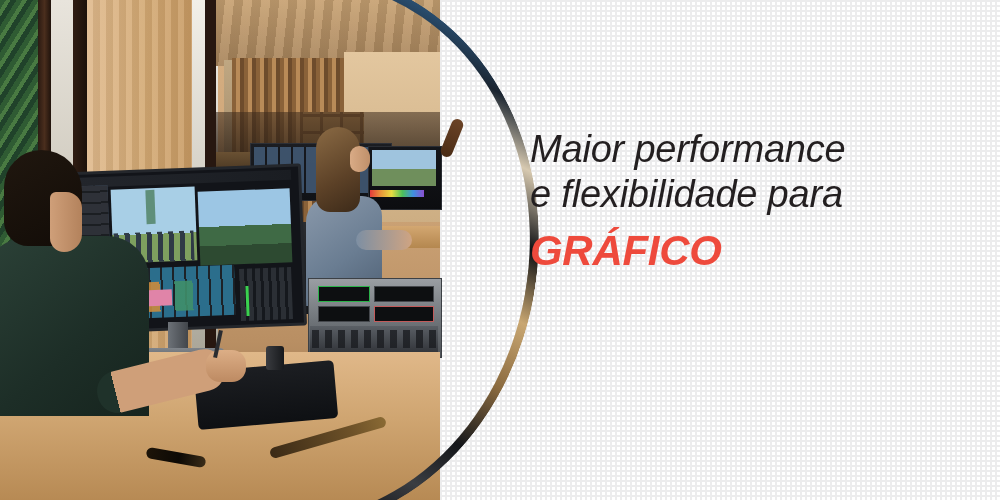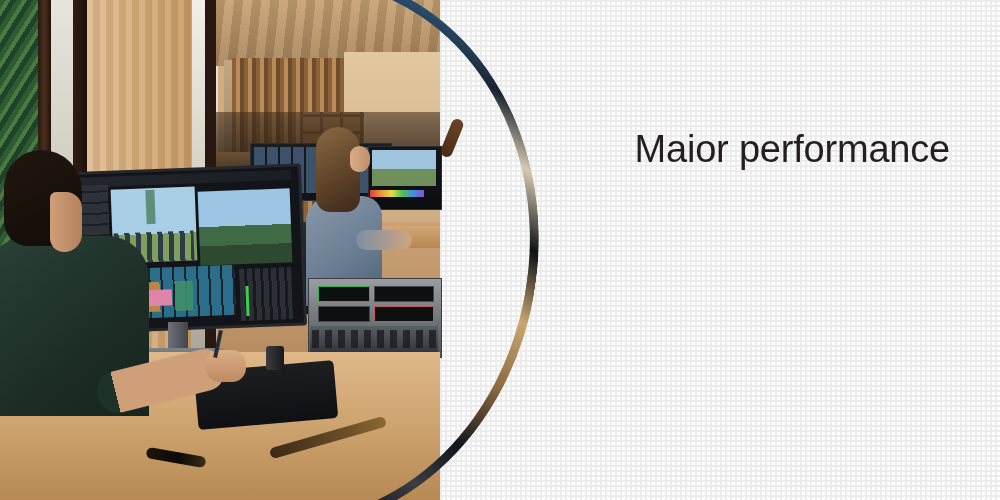--- a/index.html
+++ b/index.html
@@ -397,22 +397,23 @@
     background: linear-gradient(to right,#3b2a16,#6d5128 70%,#8a6a34);
     transform: rotate(-16deg);
   }
 
   
   #copy {
     position: absolute;
     right: 50px;
     top: 128px;
     width: 420px;
-    text-align: right;
+    text-align: left;
     z-index: 6;
+    font-style: italic;
   }
   .lede {
     font-size: 38px;
     line-height: 1.12;
     font-weight: 400;
     color: #231f20;
     letter-spacing: -0.2px;
     white-space: nowrap;
   }
   .lede + .lede { margin-top: 2px; }
@@ -508,17 +509,19 @@
     </div>
   </div>
 
   <div class="ring" id="ring-photo"></div>
   <div class="dash" id="dash-top"></div>
   <div class="dash" id="dash-bl"></div>
   <div class="dash" id="dash-bl2"></div>
 
   <div id="copy">
     <div class="lede">Maior performance</div>
+    <div class="lede">e flexibilidade  para</div>
     <div id="headline">
+      <div class="hl">GRÁFICO</div>
     </div>
   </div>
 
 </div>
 
 </body></html>

